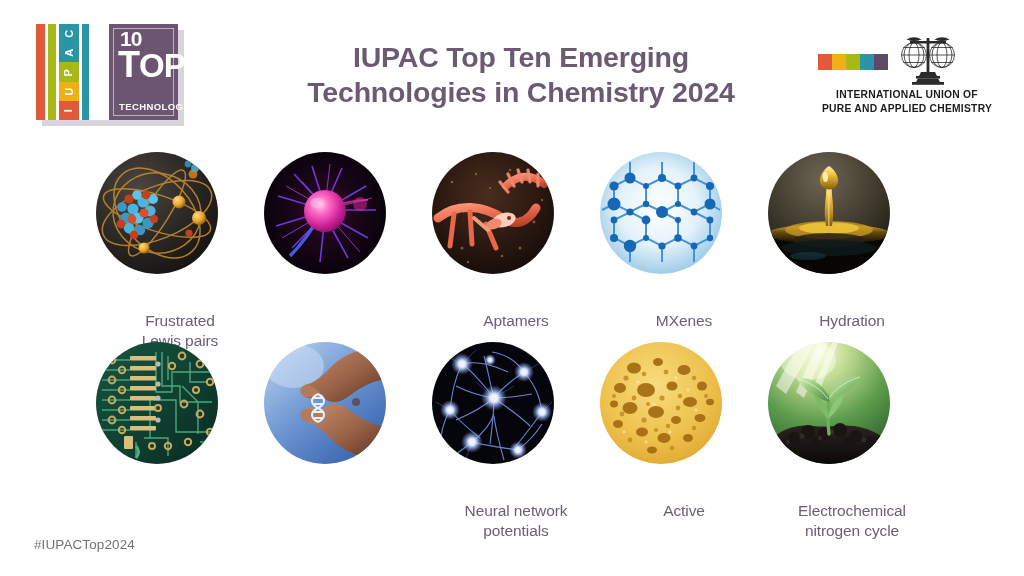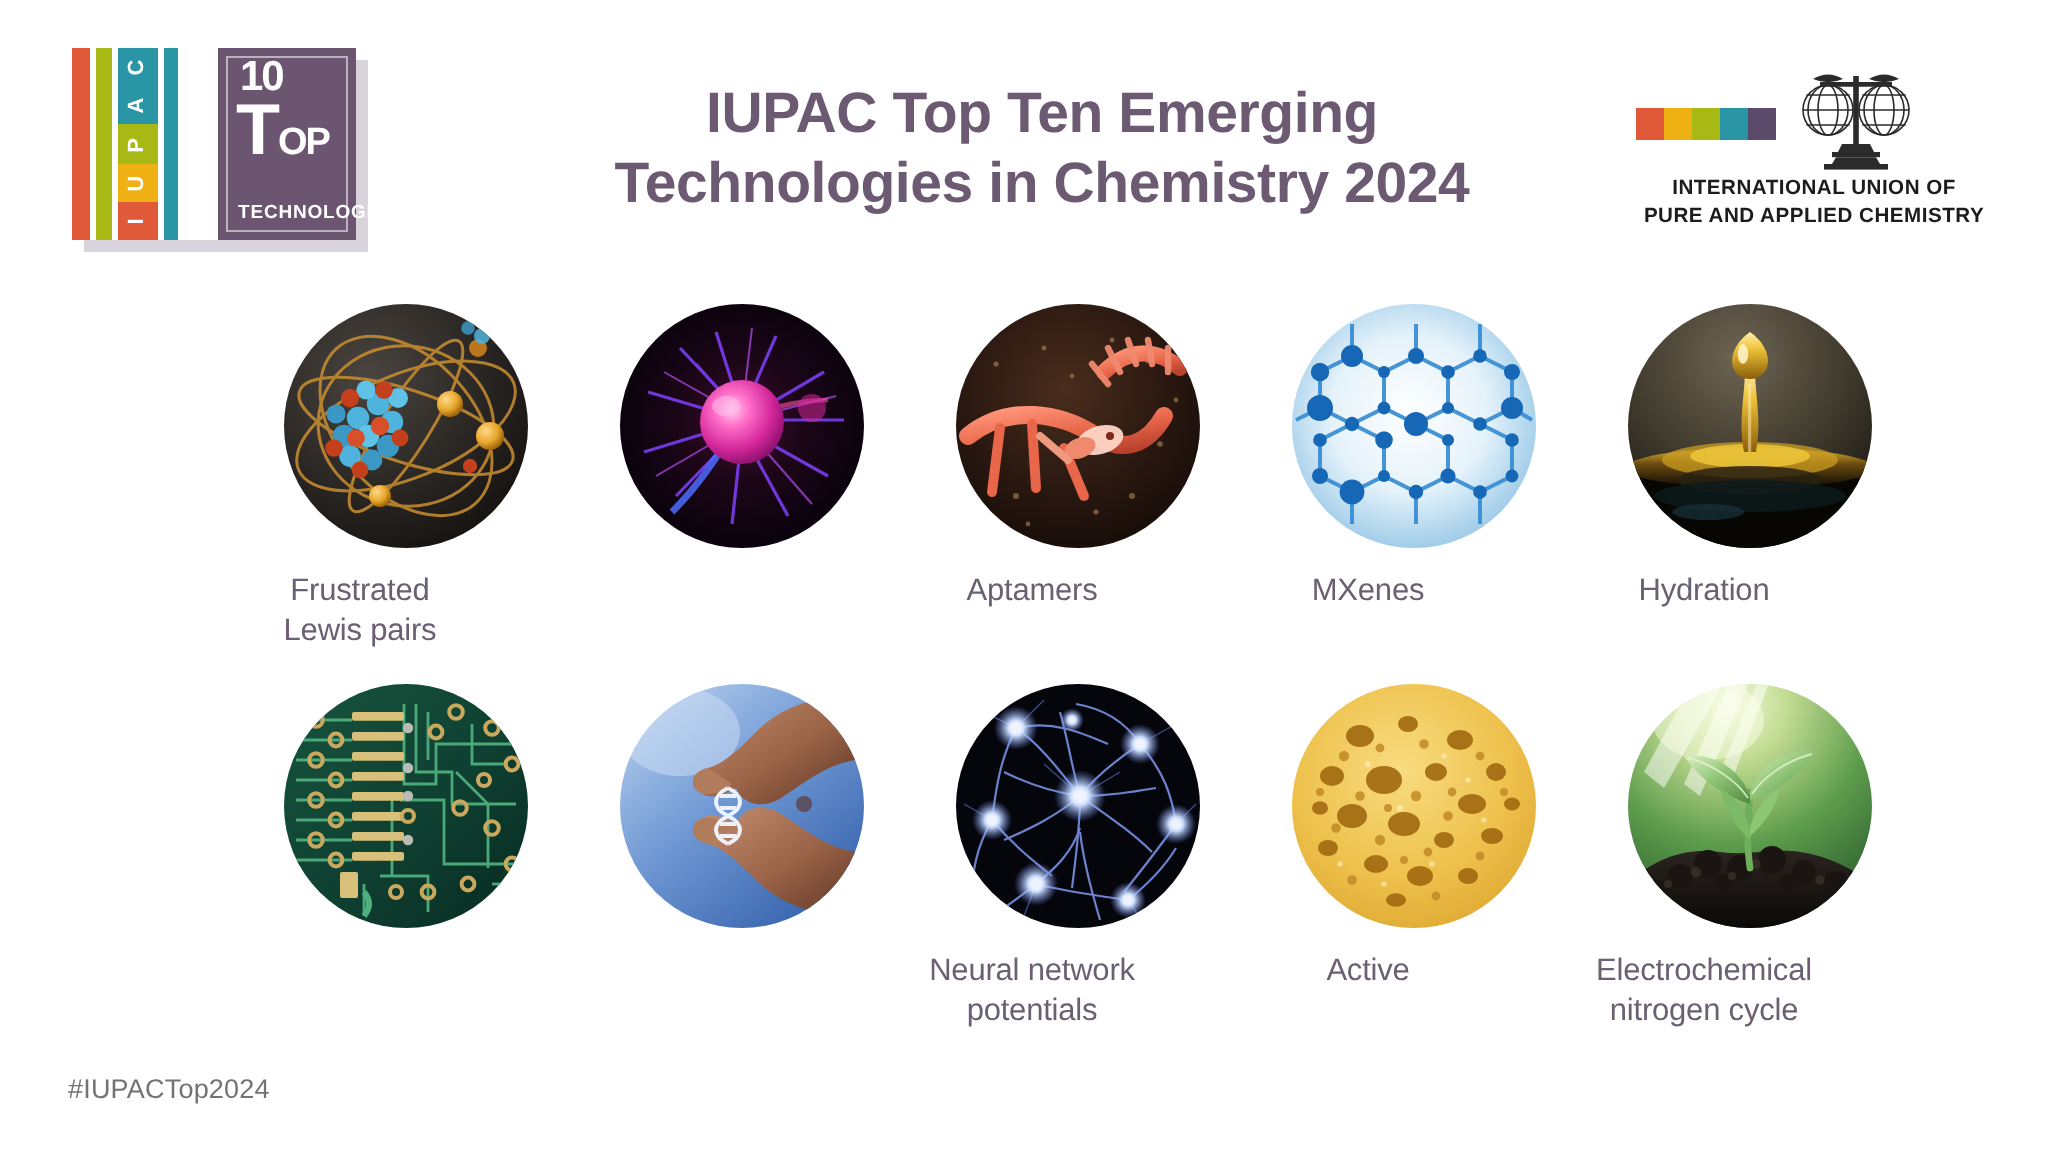--- a/index.html
+++ b/index.html
@@ -79,21 +79,21 @@
   #badge-ten {
     position: absolute; left: 11px; top: 4px;
     color: #fff; font-size: 21px; font-weight: bold;
     line-height: 1; letter-spacing: -1px;
   }
   #badge-top {
     position: absolute; left: 9px; top: 23px;
     color: #fff; font-size: 36px; font-weight: bold;
     line-height: 1; letter-spacing: -1px;
   }
-  #badge-top .small { font-size: 19px; }
+  #badge-top .small { font-size: 33px; }
   #badge-tech {
     position: absolute; left: 10px; bottom: 9px;
     color: #fff; font-size: 9.5px; font-weight: bold;
     letter-spacing: .4px; line-height: 1;
   }
 
   
   #title {
     position: absolute;
     left: 232px; top: 40px;
@@ -144,21 +144,22 @@
     display: flex;
   }
   #row-0 { top: 0; }
   #row-1 { top: 190px; }
 
   .tech-cell {
     flex: 1 1 0;
     position: relative;
     display: flex;
     flex-direction: column;
-    align-items: flex-end;
+    align-items: flex-start;
+    gap: 25px;
   }
   .tech-circle {
     width: 122px; height: 122px;
     border-radius: 50%;
     overflow: hidden;
     position: relative;
     flex: 0 0 auto;
   }
   .tech-label {
     margin-top: 12px;

